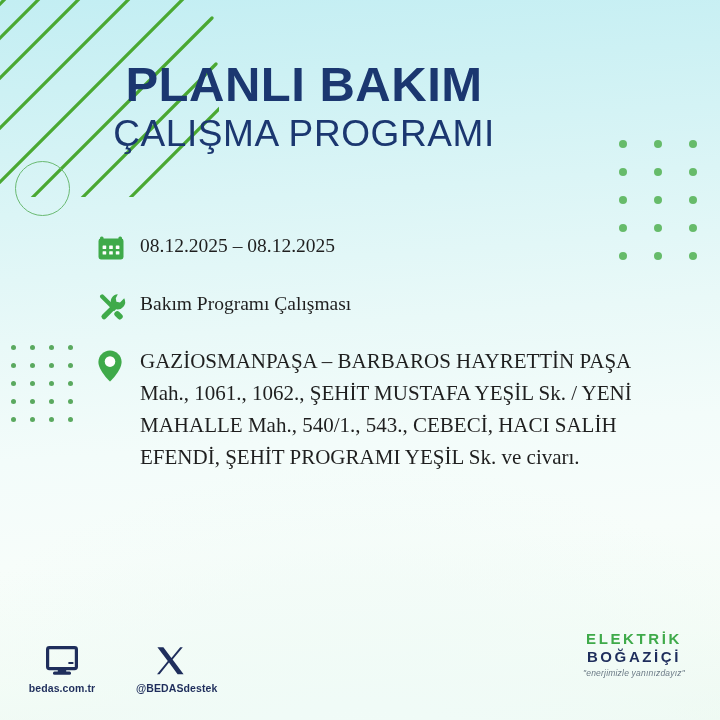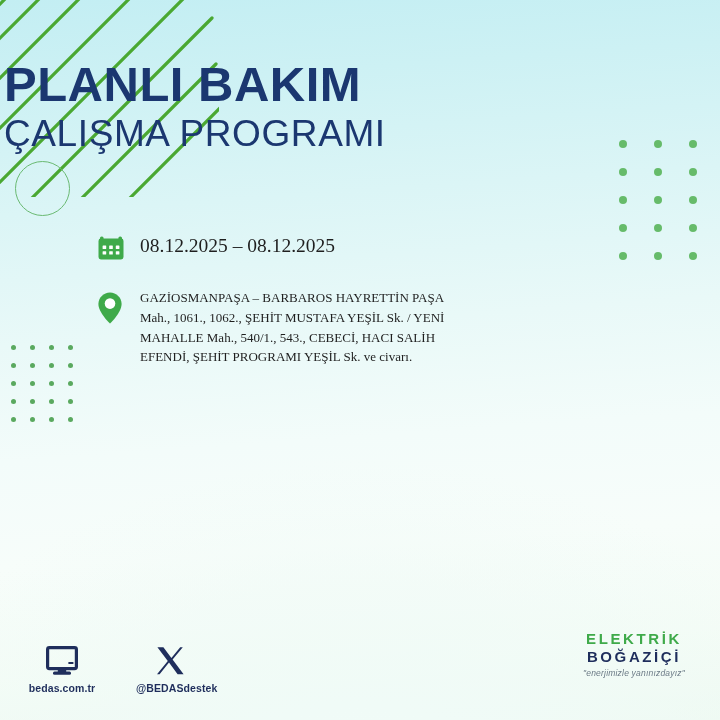--- a/index.html
+++ b/index.html
@@ -33,21 +33,21 @@
   .dotgrid { position:absolute; display:grid; }
   .dotgrid i { display:block; border-radius:50%; background:#5cb85c; }
 
   .dots-left { left:11px; top:345px; grid-template-columns:repeat(4, 19px); grid-template-rows:repeat(5, 18px); }
   .dots-left i { width:5px; height:5px; background:#5aa95f; }
 
   .dots-right { left:619px; top:140px; grid-template-columns:repeat(3, 35px); grid-template-rows:repeat(5, 28px); }
   .dots-right i { width:8px; height:8px; background:#66bb6a; }
 
   
-  .header { position:absolute; left:4px; top:60px; width:584px; }
+  .header { position:absolute; left:12px; top:60px; width:584px; text-align:center; }
   .title-main {
     font-size:49px; font-weight:bold; letter-spacing:0.5px;
     color:#1b3770; line-height:1.0;
     font-family:"Liberation Sans", sans-serif;
   }
   .title-sub {
     margin-top:6px;
     font-size:37px; font-weight:400; letter-spacing:0.6px;
     color:#1b3770; line-height:1.05;
     font-family:"Liberation Sans", sans-serif;
@@ -57,21 +57,21 @@
   .info { position:absolute; left:96px; top:228px; width:580px; }
   .row { display:flex; align-items:flex-start; margin-bottom:18px; }
   .row .ico { width:44px; min-width:44px; height:40px; display:flex; align-items:center; justify-content:flex-start; }
   .row .txt {
     font-size:19.5px; color:#1f1f1f; line-height:1.05;
     padding-top:8px;
     font-family:Liberation Serif, serif;
   }
   .row.address { margin-bottom:0; }
   .row.address .ico { padding-top:4px; }
-  .row.address .txt { padding-top:2px; line-height:1.52; font-size:13px; }
+  .row.address .txt { padding-top:2px; line-height:1.52; font-size:21px; }
   .addr-line { display:block; white-space:nowrap; }
 
   
   .footer-left { position:absolute; left:28px; top:640px; display:flex; gap:40px; }
   .fitem { width:68px; text-align:center; }
   .fitem .fico { height:38px; display:flex; align-items:flex-end; justify-content:center; }
   .fitem .flabel {
     margin-top:7px; font-size:10.5px; color:#1f2e5c; font-weight:bold;
     letter-spacing:0.1px; white-space:nowrap;
     font-family:"Liberation Sans", sans-serif;
@@ -175,20 +175,33 @@
             <rect x="6.6" y="18.2" width="3.6" height="3.3" rx="0.5"></rect>
             <rect x="13.2" y="18.2" width="3.6" height="3.3" rx="0.5"></rect>
             <rect x="19.8" y="18.2" width="3.6" height="3.3" rx="0.5"></rect>
           </g>
         </svg>
       </span>
       <span class="txt">08.12.2025 – 08.12.2025</span>
     </div>
 
 
+    <div class="row">
+      <span class="ico">
+        <svg width="32" height="32" viewBox="0 0 32 32" aria-hidden="true">
+          <g fill="#3faa4a">
+            <path d="M21.8 4.2 a7.6 7.6 0 0 0 -6.2 11.2 l-9.4 9.4 a2.6 2.6 0 0 0 3.7 3.7 l9.4 -9.4 a7.6 7.6 0 0 0 8.9 -10.9 l-4.2 4.2 -3.6 -0.6 -0.6 -3.6 z"></path>
+            <path d="M6.6 4.4 L4.4 6.6 l13.2 13.2 a3.2 3.2 0 0 0 0 0 l3.6 3.6 a2.4 2.4 0 0 0 3.4 3.4 l-3.6 -3.6 z" opacity="0"></path>
+            <path d="M5.6 4.4 a2 2 0 0 0 -1.2 3.3 l13.6 13.6 3 -3 -13.6 -13.6 a2 2 0 0 0 -1.8 -0.3 z"></path>
+            <rect x="19.6" y="20.6" width="5.9" height="9.4" rx="2.9" transform="rotate(-45 22.5 25.3)"></rect>
+          </g>
+        </svg>
+      </span>
+      <span class="txt">Bakım Programı Çalışması</span>
+    </div>
 
     <div class="row address">
       <span class="ico">
         <svg width="28" height="34" viewBox="0 0 28 34" aria-hidden="true">
           <path d="M14 1.4 C7.6 1.4 2.4 6.6 2.4 13 C2.4 21.6 14 32.6 14 32.6 C14 32.6 25.6 21.6 25.6 13 C25.6 6.6 20.4 1.4 14 1.4 Z" fill="#3faa4a"></path>
           <circle cx="14" cy="12.6" r="5.3" fill="#ffffff"></circle>
         </svg>
       </span>
       <span class="txt">
         <span class="addr-line">GAZİOSMANPAŞA – BARBAROS HAYRETTİN PAŞA</span>

